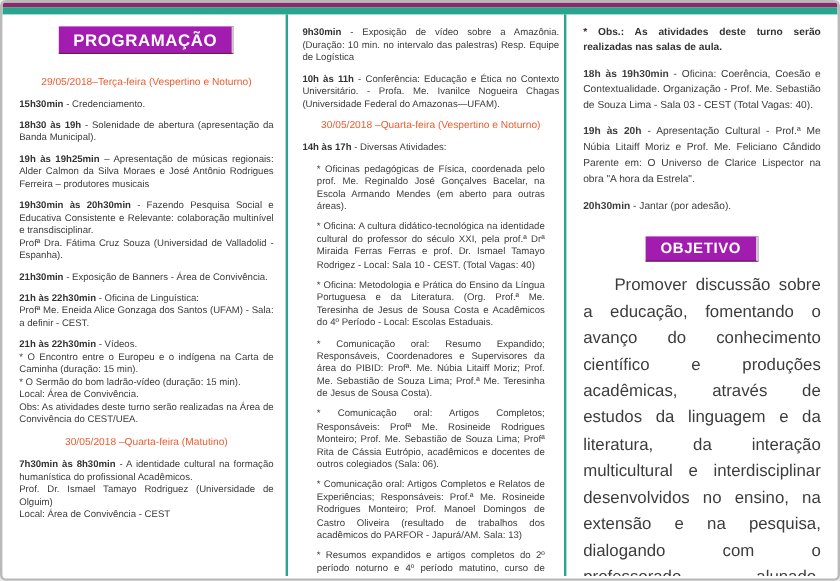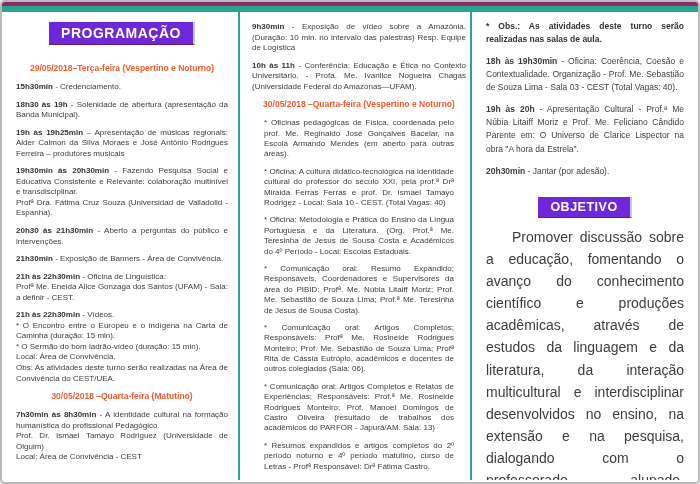--- a/index.html
+++ b/index.html
@@ -12,28 +12,28 @@
   .bar-magenta{height:4px;background:#8a2a67;}
   .bar-teal{height:6px;background:#2ba48e;}
   .cols{display:flex;height:468px;}
   .col{box-sizing:border-box;overflow:hidden;}
   .col-left{width:236px;padding:6px 10px 4px 14px;}
   .col-mid{width:234px;padding:10px 4px 4px 12px;border-left:2px solid #2ba48e;border-right:2px solid #2ba48e;}
   .col-right{flex:1;padding:8px 14px 4px 14px;}
 
   .hbox-wrap{text-align:center;}
   .hbox{
-    display:inline-block;background:#6d28d9;color:#ffffff;font-weight:bold;
+    display:inline-block;background:#a21caf;color:#ffffff;font-weight:bold;
     padding:3px 12px;letter-spacing:0.5px;border-right:2px solid #c9c9c9;
     border-bottom:1px solid #6d1d4f;
   }
   .hbox-main{font-size:14px;margin:4px auto 12px;}
   .hbox-sub{font-size:12.5px;margin:10px auto 8px;}
 
-  .date{color:#ee5b2e;font-weight:bold;font-size:8.5px;text-align:center;margin:6px 0 9px;}
+  .date{color:#ee5b2e;font-weight:normal;font-size:8.5px;text-align:center;margin:6px 0 9px;}
   .entry{font-size:8px;color:#3c3c3c;text-align:justify;margin:0 0 7px;line-height:1.32;}
   .entry b{color:#333333;}
   .sub{display:block;}
   .bullet{font-size:8px;color:#3c3c3c;text-align:justify;margin:0 12px 7px;line-height:1.3;}
 
   .obs{font-weight:bold;font-size:8.5px;color:#333;line-height:1.5;margin:0 0 9px;text-align:justify;}
   .r-entry{font-size:8.5px;color:#3c3c3c;text-align:justify;margin:0 0 9px;line-height:1.55;}
   .obj-text{font-size:14px;color:#3c3c3c;text-align:justify;text-indent:26px;line-height:1.58;margin:0 0 6px;}
   .site{font-size:10.5px;font-weight:bold;color:#1a1a1a;margin:2px 0 4px;padding-left:40px;}
   .insc-period{text-align:left;font-size:10px;color:#555555;margin:12px 0 10px;}
@@ -51,35 +51,35 @@
     <div class="col col-left">
       <div class="hbox-wrap">
         <div class="hbox hbox-main">PROGRAMAÇÃO</div>
       </div>
       <p class="date">29/05/2018–Terça-feira (Vespertino e Noturno)</p>
 
       <p class="entry"><b>15h30min</b><span> - Credenciamento.</span></p>
       <p class="entry"><b>18h30 às 19h</b><span> - Solenidade de abertura (apresentação da Banda Municipal).</span></p>
       <p class="entry"><b>19h às 19h25min</b><span> – Apresentação de músicas regionais: Alder Calmon da Silva Moraes e José Antônio Rodrigues Ferreira – produtores musicais</span></p>
       <p class="entry"><b>19h30min às 20h30min</b><span> - Fazendo Pesquisa Social e Educativa Consistente e Relevante: colaboração multinível e transdisciplinar.</span><span class="sub">Profª Dra. Fátima Cruz Souza (Universidad de Valladolid - Espanha).</span></p>
-      <p class="entry"><b>20h30 às 21h30min</b><span> - Aberto a perguntas do público e intervenções.</span></p>
       <p class="entry"><b>21h30min</b><span> - Exposição de Banners - Área de Convivência.</span></p>
       <p class="entry"><b>21h às 22h30min</b><span> - Oficina de Linguística:</span><span class="sub">Profª Me. Eneida Alice Gonzaga dos Santos (UFAM) - Sala: a definir - CEST.</span></p>
       <p class="entry"><b>21h às 22h30min</b><span> - Vídeos.</span><span class="sub">* O Encontro entre o Europeu e o indígena na Carta de Caminha (duração: 15 min).</span><span class="sub">* O Sermão do bom ladrão-vídeo (duração: 15 min).</span><span class="sub">Local: Área de Convivência.</span><span class="sub">Obs: As atividades deste turno serão realizadas na Área de Convivência do CEST/UEA.</span></p>
 
       <p class="date">30/05/2018 –Quarta-feira (Matutino)</p>
-      <p class="entry"><b>7h30min às 8h30min</b><span> - A identidade cultural na formação humanística do profissional Pedagógico.</span><span class="sub">Prof. Dr. Ismael Tamayo Rodriguez (Universidade de Olguim)</span><span class="sub">Local: Área de Convivência - CEST</span></p>
+      <p class="entry"><b>7h30min às 8h30min</b><span> - A identidade cultural na formação humanística do profissional Acadêmicos.</span><span class="sub">Prof. Dr. Ismael Tamayo Rodriguez (Universidade de Olguim)</span><span class="sub">Local: Área de Convivência - CEST</span></p>
     </div>
 
     <div class="col col-mid">
       <p class="entry"><b>9h30min</b><span> - Exposição de vídeo sobre a Amazônia. (Duração: 10 min. no intervalo das palestras) Resp. Equipe de Logística</span></p>
       <p class="entry"><b>10h às 11h</b><span> - Conferência: Educação e Ética no Contexto Universitário. - Profa. Me. Ivanilce Nogueira Chagas (Universidade Federal do Amazonas—UFAM).</span></p>
 
       <p class="date">30/05/2018 –Quarta-feira (Vespertino e Noturno)</p>
 
+      <p class="entry"><b>14h às 17h</b><span> - Diversas Atividades:</span></p>
 
       <p class="bullet">* Oficinas pedagógicas de Física, coordenada pelo prof. Me. Reginaldo José Gonçalves Bacelar, na Escola Armando Mendes (em aberto para outras áreas).</p>
       <p class="bullet">* Oficina: A cultura didático-tecnológica na identidade cultural do professor do século XXI, pela prof.ª Drª Miraida Ferras Ferras e prof. Dr. Ismael Tamayo Rodrigez - Local: Sala 10 - CEST.  (Total Vagas: 40)</p>
       <p class="bullet">* Oficina: Metodologia e Prática do Ensino da Língua Portuguesa e da Literatura. (Org. Prof.ª Me. Teresinha de Jesus de Sousa Costa e Acadêmicos do 4º Período - Local: Escolas Estaduais.</p>
       <p class="bullet">* Comunicação oral: Resumo Expandido; Responsáveis, Coordenadores e Supervisores da área do PIBID: Profª. Me. Núbia Litaiff Moriz; Prof. Me. Sebastião de Souza Lima; Prof.ª Me. Teresinha de Jesus de Sousa Costa).</p>
       <p class="bullet">* Comunicação oral: Artigos Completos; Responsáveis: Profª Me. Rosineide Rodrigues Monteiro; Prof. Me. Sebastião de Souza Lima; Profª Rita de Cássia Eutrópio, acadêmicos e docentes de outros colegiados (Sala: 06).</p>
       <p class="bullet">* Comunicação oral: Artigos Completos e Relatos de Experiências; Responsáveis: Prof.ª Me. Rosineide Rodrigues Monteiro; Prof. Manoel Domingos de Castro Oliveira (resultado de trabalhos dos acadêmicos do PARFOR - Japurá/AM. Sala: 13)</p>
       <p class="bullet">* Resumos expandidos e artigos completos do 2º período noturno e 4º período matutino, curso de Letras - Profª Responsável: Drª Fátima Castro.</p>
     </div>
 

